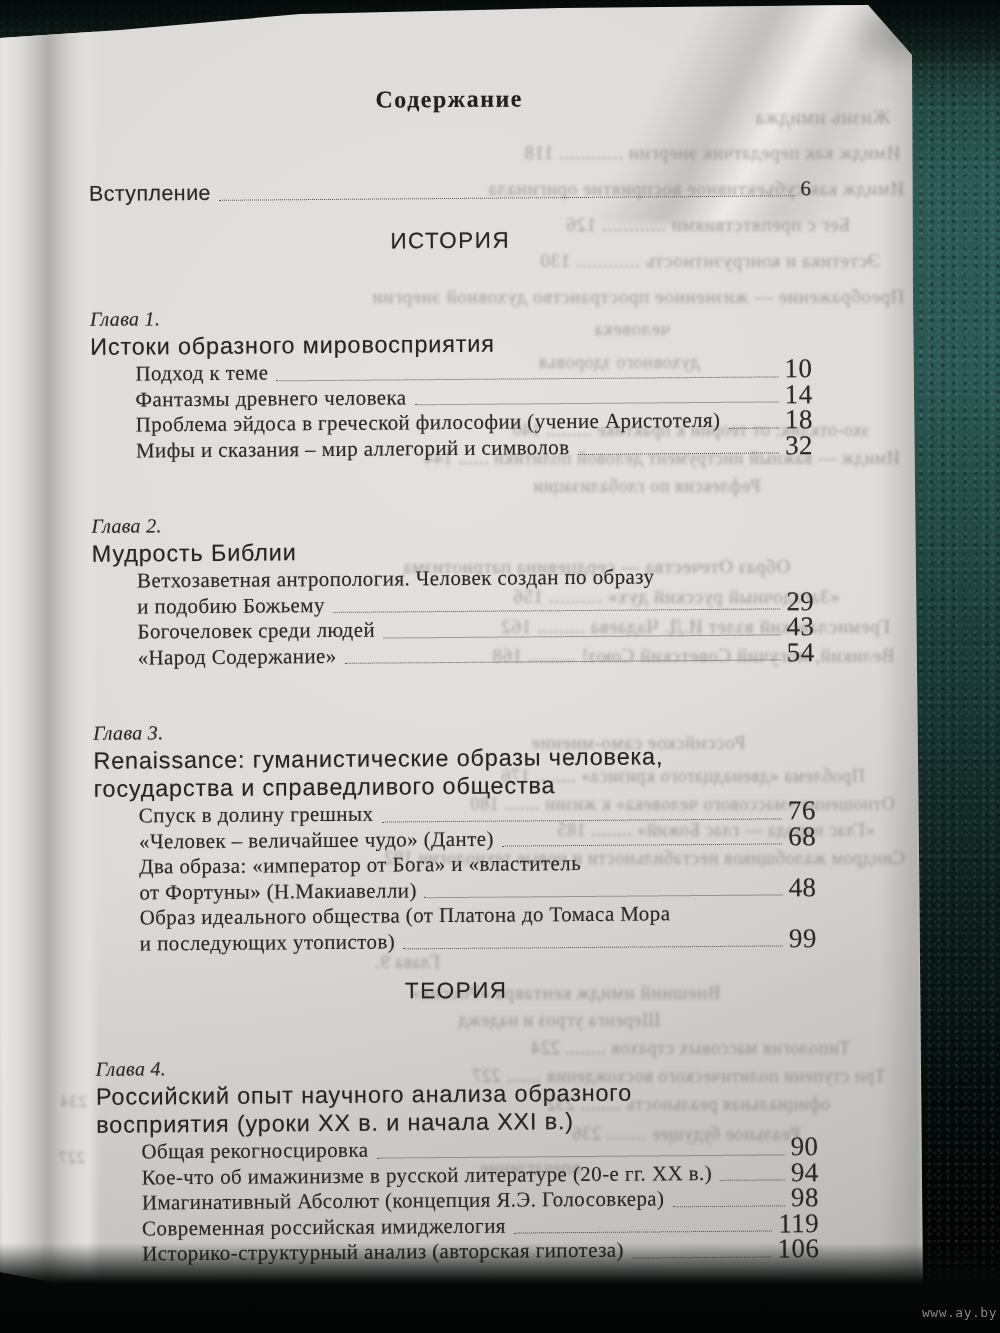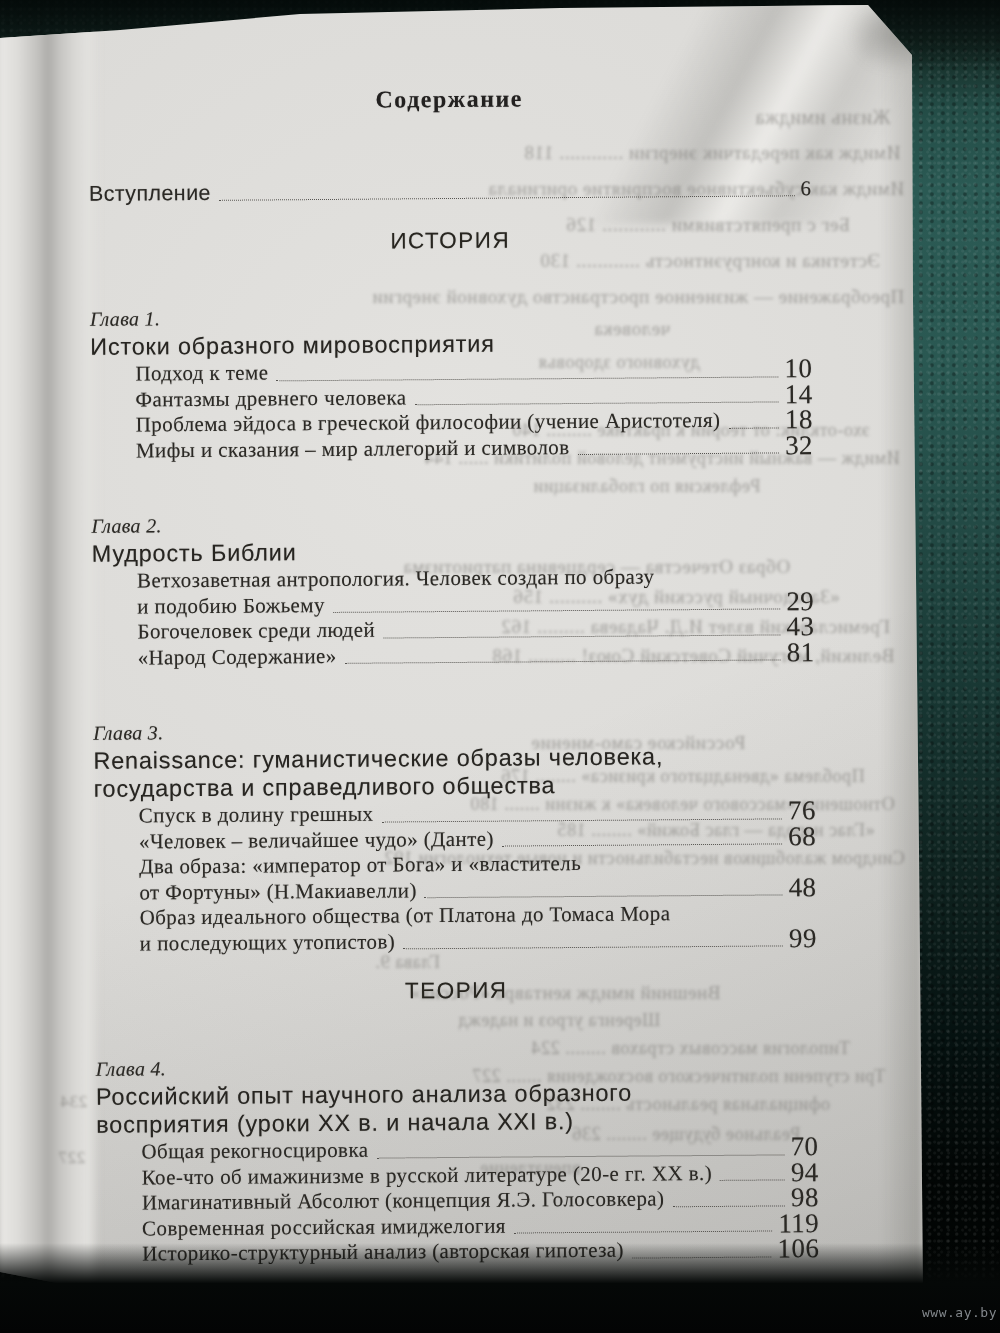--- a/index.html
+++ b/index.html
@@ -255,21 +255,21 @@
                   <div class="row">
                     <span class="etext">Богочеловек среди людей</span>
                     <span class="dots"></span>
                     <span class="pg">43</span>
                   </div>
                 </div>
                 <div class="entry">
                   <div class="row">
                     <span class="etext">«Народ Содержание»</span>
                     <span class="dots"></span>
-                    <span class="pg">81</span>
+                    <span class="pg">54</span>
                   </div>
                 </div>
               </div>
             </div>
             <div class="chapter">
               <div class="chapter-label">Глава 3.</div>
               <div class="chapter-title">Renaissance: гуманистические образы человека,<br>государства и справедливого общества</div>
               <div class="entries">
                 <div class="entry">
                   <div class="row">
@@ -307,21 +307,21 @@
           <div class="section">
             <div class="section-heading">ТЕОРИЯ</div>
             <div class="chapter">
               <div class="chapter-label">Глава 4.</div>
               <div class="chapter-title">Российский опыт научного анализа образного<br>восприятия (уроки XX в. и начала XXI в.)</div>
               <div class="entries">
                 <div class="entry">
                   <div class="row">
                     <span class="etext">Общая рекогносцировка</span>
                     <span class="dots"></span>
-                    <span class="pg">70</span>
+                    <span class="pg">90</span>
                   </div>
                 </div>
                 <div class="entry">
                   <div class="row">
                     <span class="etext">Кое-что об имажинизме в русской литературе (20-е гг. XX в.)</span>
                     <span class="dots"></span>
                     <span class="pg">94</span>
                   </div>
                 </div>
                 <div class="entry">

